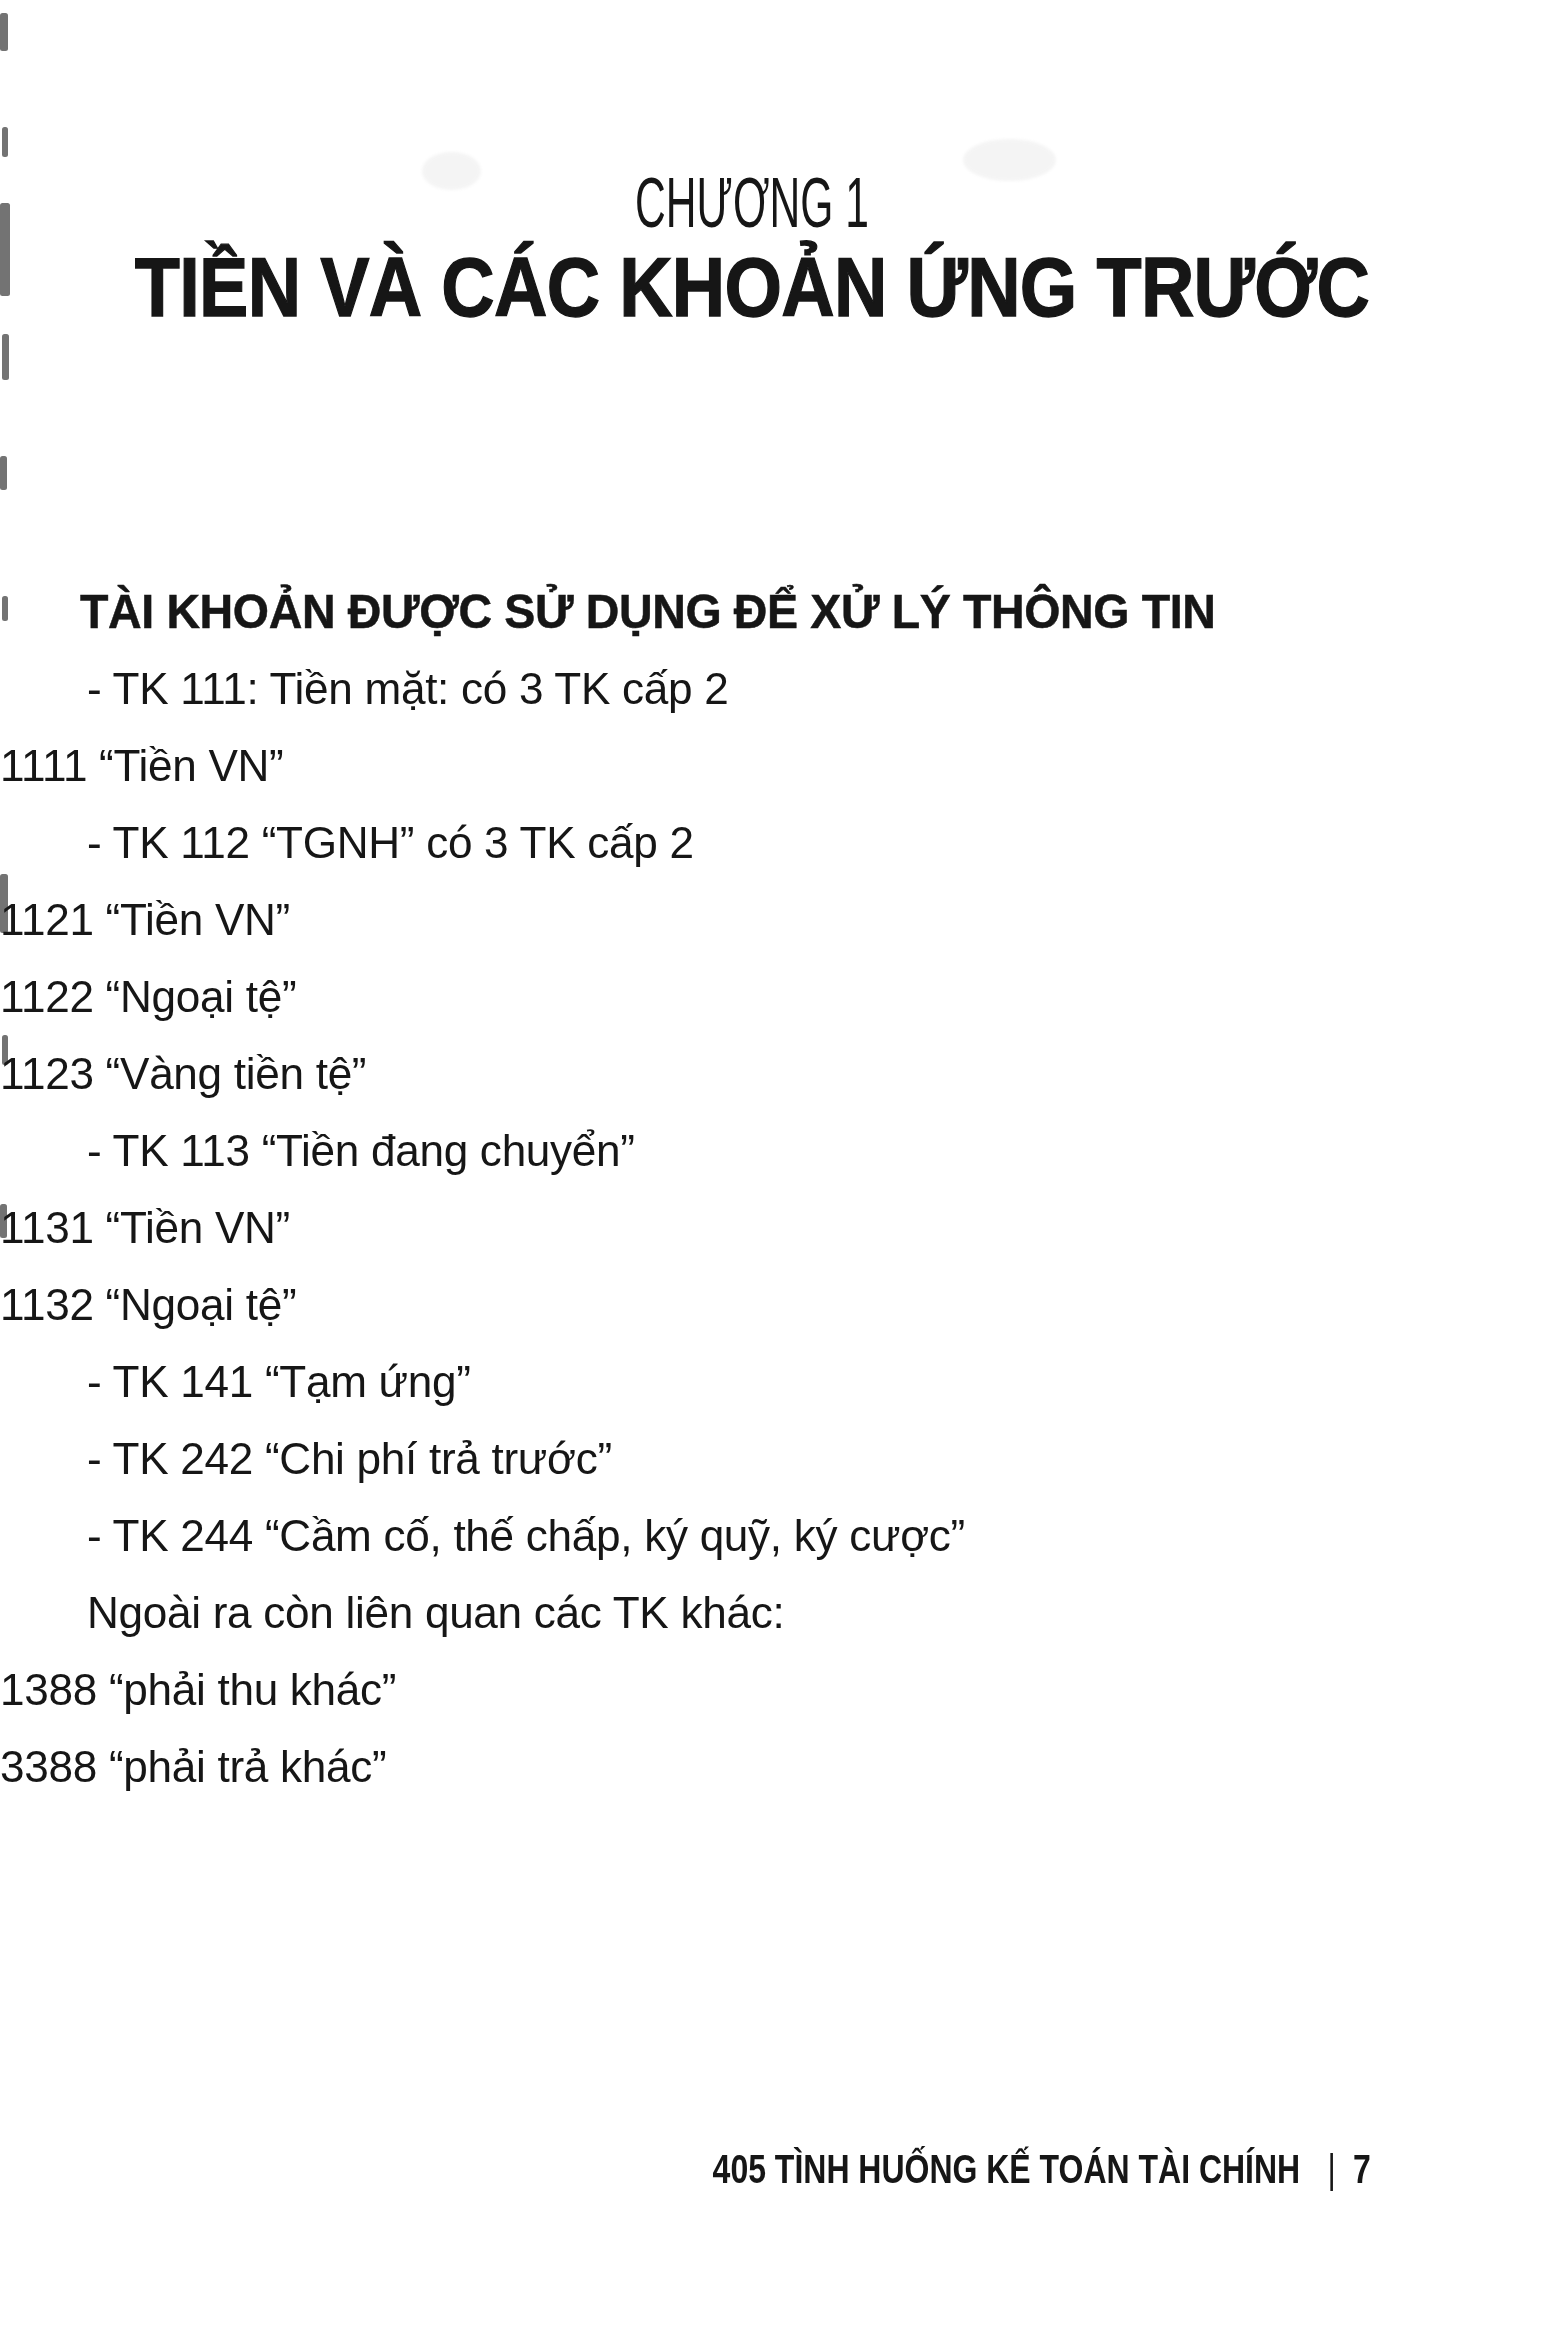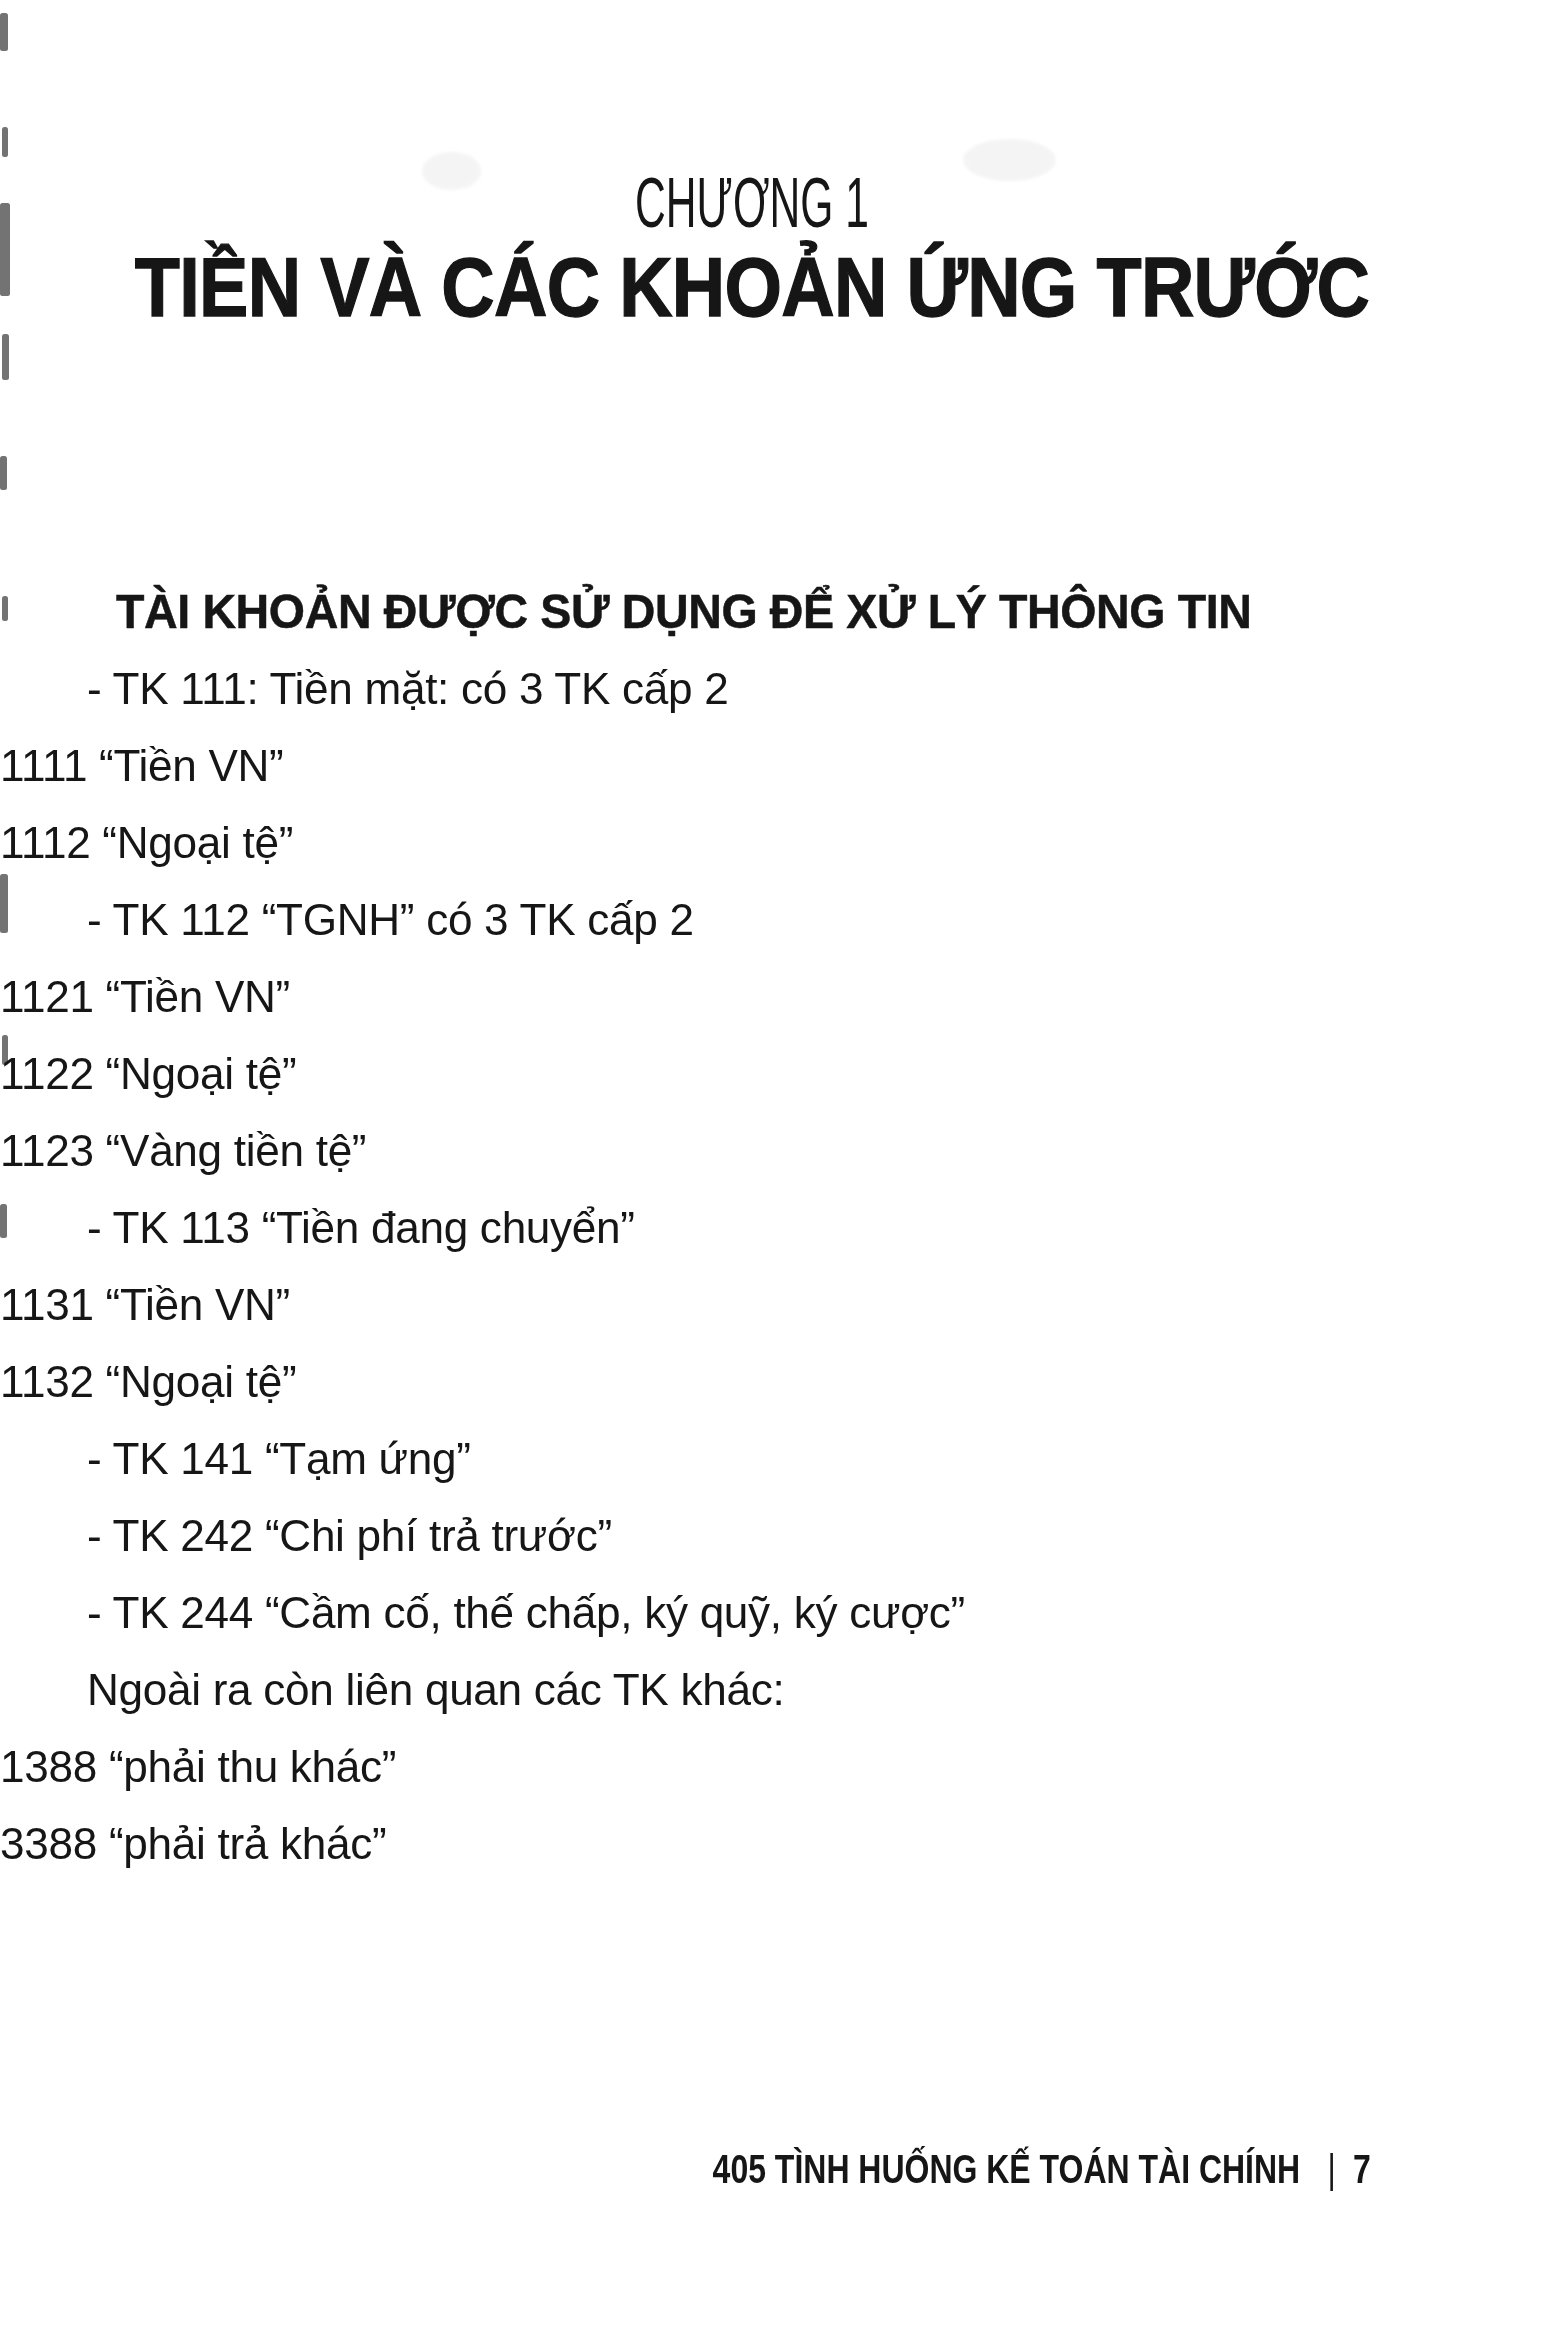--- a/index.html
+++ b/index.html
@@ -31,21 +31,21 @@
     letter-spacing:-0.8px;
   }
   .content { position:absolute; top:573px; left:0; width:1561px; }
   .line { height:77px; line-height:77px; white-space:nowrap; }
   .line.indent-0 { padding-left:87px; }
   .line.indent-1 { }
   .line .t {
     display:inline-block; transform:scaleX(.98); transform-origin:0 50%;
     font-size:45px; letter-spacing:-0.3px;
   }
-  .heading-line { padding-left:116px; }
+  .heading-line { padding-left:80px; }
   .heading-line .t {
     font-size:48px; font-weight:700; transform:scaleX(.97);
     -webkit-text-stroke:0.5px var(--ink);
     letter-spacing:-0.4px;
   }
   .footer {
     position:absolute; top:2146px; right:190px;
     font-size:41px; line-height:47px; font-weight:700; white-space:nowrap;
     transform:scaleX(.78); transform-origin:100% 50%;
     letter-spacing:0;
@@ -73,21 +73,20 @@
 
   <h1 class="chapter-title">TIỀN VÀ CÁC KHOẢN ỨNG TRƯỚC</h1>
 
   <div class="content">
     <div class="line heading-line">
       <span class="t hd">TÀI KHOẢN ĐƯỢC SỬ DỤNG ĐỂ XỬ LÝ THÔNG TIN</span>
     </div>
     <div id="lines">
         <div class="line indent-0"><span class="t">- TK 111: Tiền mặt: có 3 TK cấp 2</span></div>
         <div class="line indent-1"><span class="t">1111 “Tiền VN”</span></div>
-        <div class="line indent-1"><span class="t">1112 “Ngoại tệ”</span></div>
         <div class="line indent-0"><span class="t">- TK 112 “TGNH” có 3 TK cấp 2</span></div>
         <div class="line indent-1"><span class="t">1121 “Tiền VN”</span></div>
         <div class="line indent-1"><span class="t">1122 “Ngoại tệ”</span></div>
         <div class="line indent-1"><span class="t">1123 “Vàng tiền tệ”</span></div>
         <div class="line indent-0"><span class="t">- TK 113 “Tiền đang chuyển”</span></div>
         <div class="line indent-1"><span class="t">1131 “Tiền VN”</span></div>
         <div class="line indent-1"><span class="t">1132 “Ngoại tệ”</span></div>
         <div class="line indent-0"><span class="t">- TK 141 “Tạm ứng”</span></div>
         <div class="line indent-0"><span class="t">- TK 242 “Chi phí trả trước”</span></div>
         <div class="line indent-0"><span class="t">- TK 244 “Cầm cố, thế chấp, ký quỹ, ký cược”</span></div>

